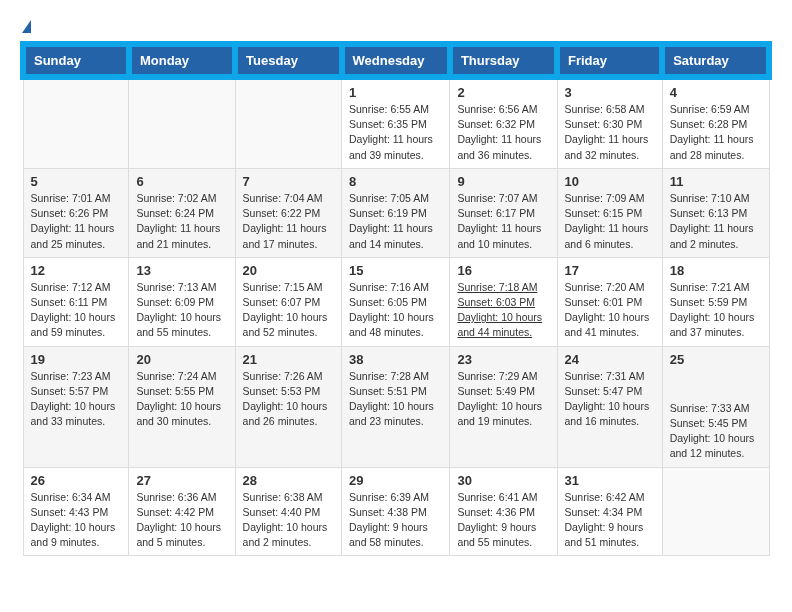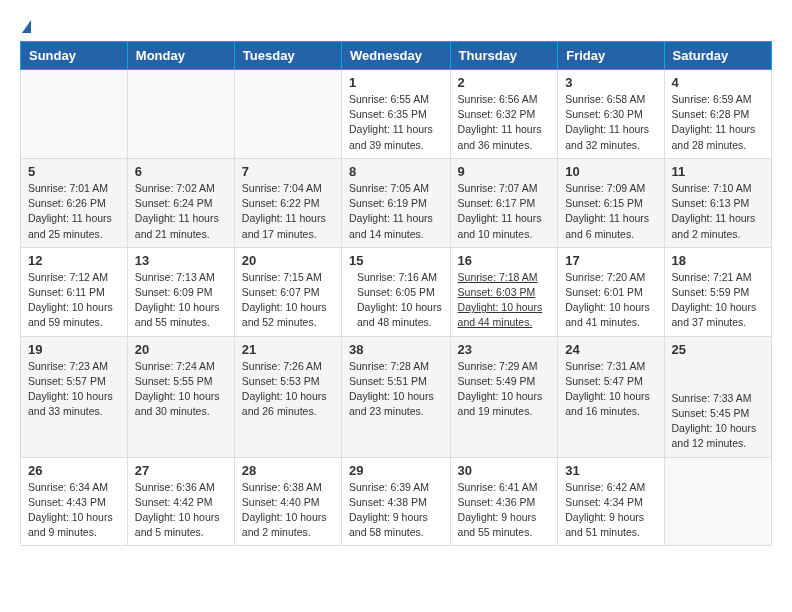--- a/index.html
+++ b/index.html
@@ -37,21 +37,21 @@
       width: 100%;
       border-collapse: collapse;
       border: 1px solid #ccc;
     }
     .calendar th {
       background-color: #2563a8;
       color: #fff;
       text-align: left;
       padding: 6px 8px;
       font-size: 13px;
-      border: 1px solid #0ea5e9;
+      border: 6px solid #0ea5e9;
     }
     .calendar td {
       vertical-align: top;
       padding: 5px 7px;
       border: 1px solid #ddd;
       font-size: 11px;
       color: #333;
       width: 110px;
       min-height: 80px;
       background: #fff;
@@ -210,21 +210,21 @@
         </td>
         <td>
           <div class="day-number">20</div>
           <div class="day-info" style="white-space: pre-line;">Sunrise: 7:15 AM
 Sunset: 6:07 PM
 Daylight: 10 hours
 and 52 minutes.</div>
         </td>
         <td>
           <div class="day-number">15</div>
-          <div class="day-info" style="white-space: pre-line; margin-left: 8px;">Sunrise: 7:16 AM
+          <div class="day-info" style="white-space: pre-line;">Sunrise: 7:16 AM
 Sunset: 6:05 PM
 Daylight: 10 hours
 and 48 minutes.</div>
         </td>
         <td>
           <div class="day-number">16</div>
           <div class="day-info" style="white-space: pre-line; text-decoration: underline;">Sunrise: 7:18 AM
 Sunset: 6:03 PM
 Daylight: 10 hours
 and 44 minutes.</div>

